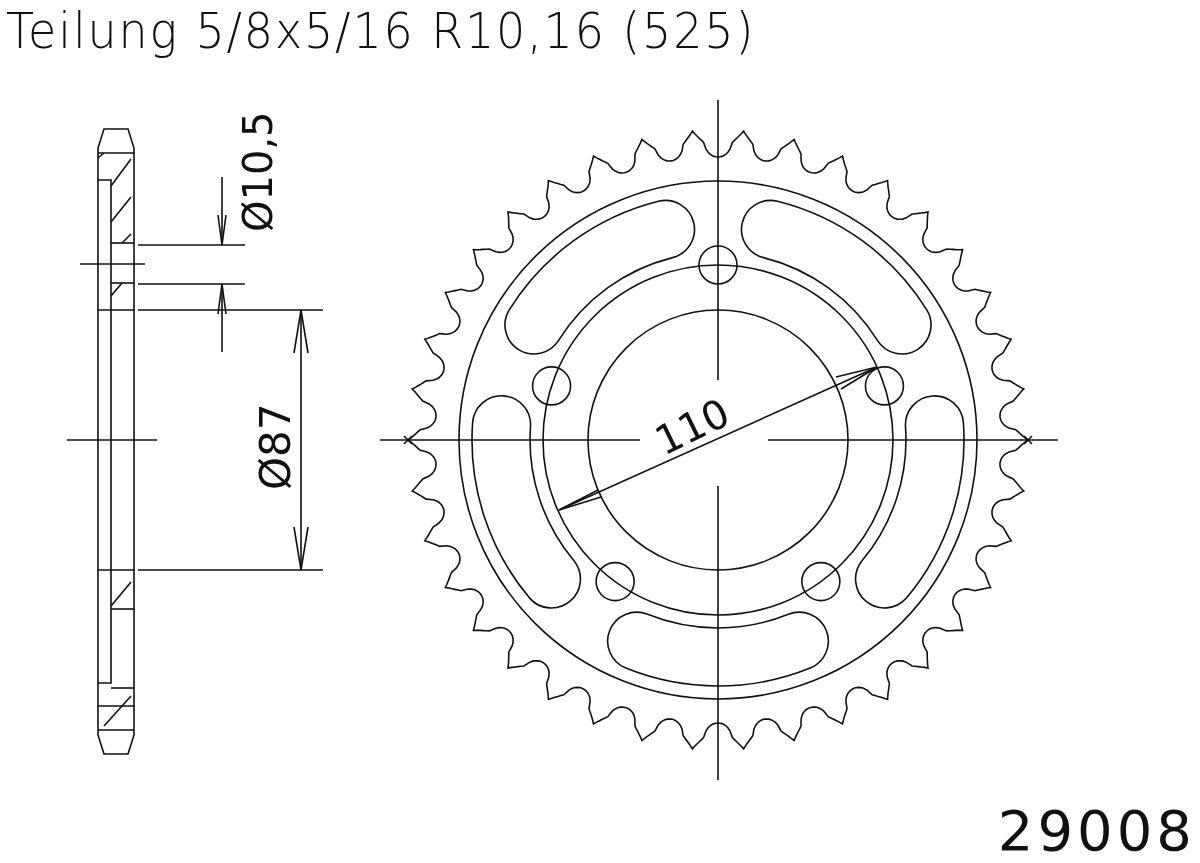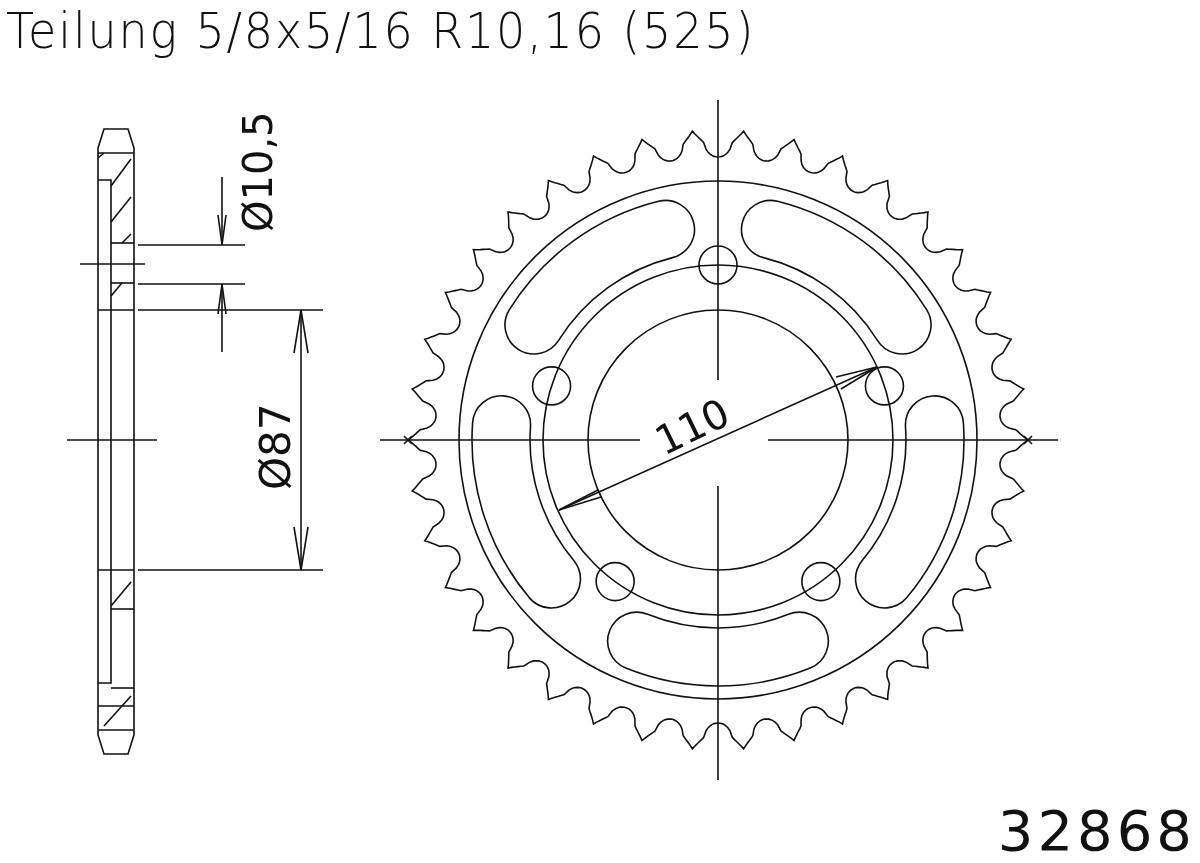--- a/index.html
+++ b/index.html
@@ -79,13 +79,13 @@
       <line x1="718" y1="486" x2="718" y2="780"></line>
       <line x1="559" y1="510" x2="877" y2="367"></line>
       <path d="M598 490 L559 510 L601 497"></path>
       <path d="M836 377 L877 367 L841 389"></path>
       <path d="M404 436 L412 444 M404 444 L412 436"></path>
       <path d="M1024 436 L1032 444 M1024 444 L1032 436"></path>
     </g>
   <text x="0" y="0" font-size="40" transform="translate(664 456) rotate(-26)">110</text>
 </svg>
 
-<div class="partno">32868</div>
+<div class="partno">29008</div>
 
 </body></html>

